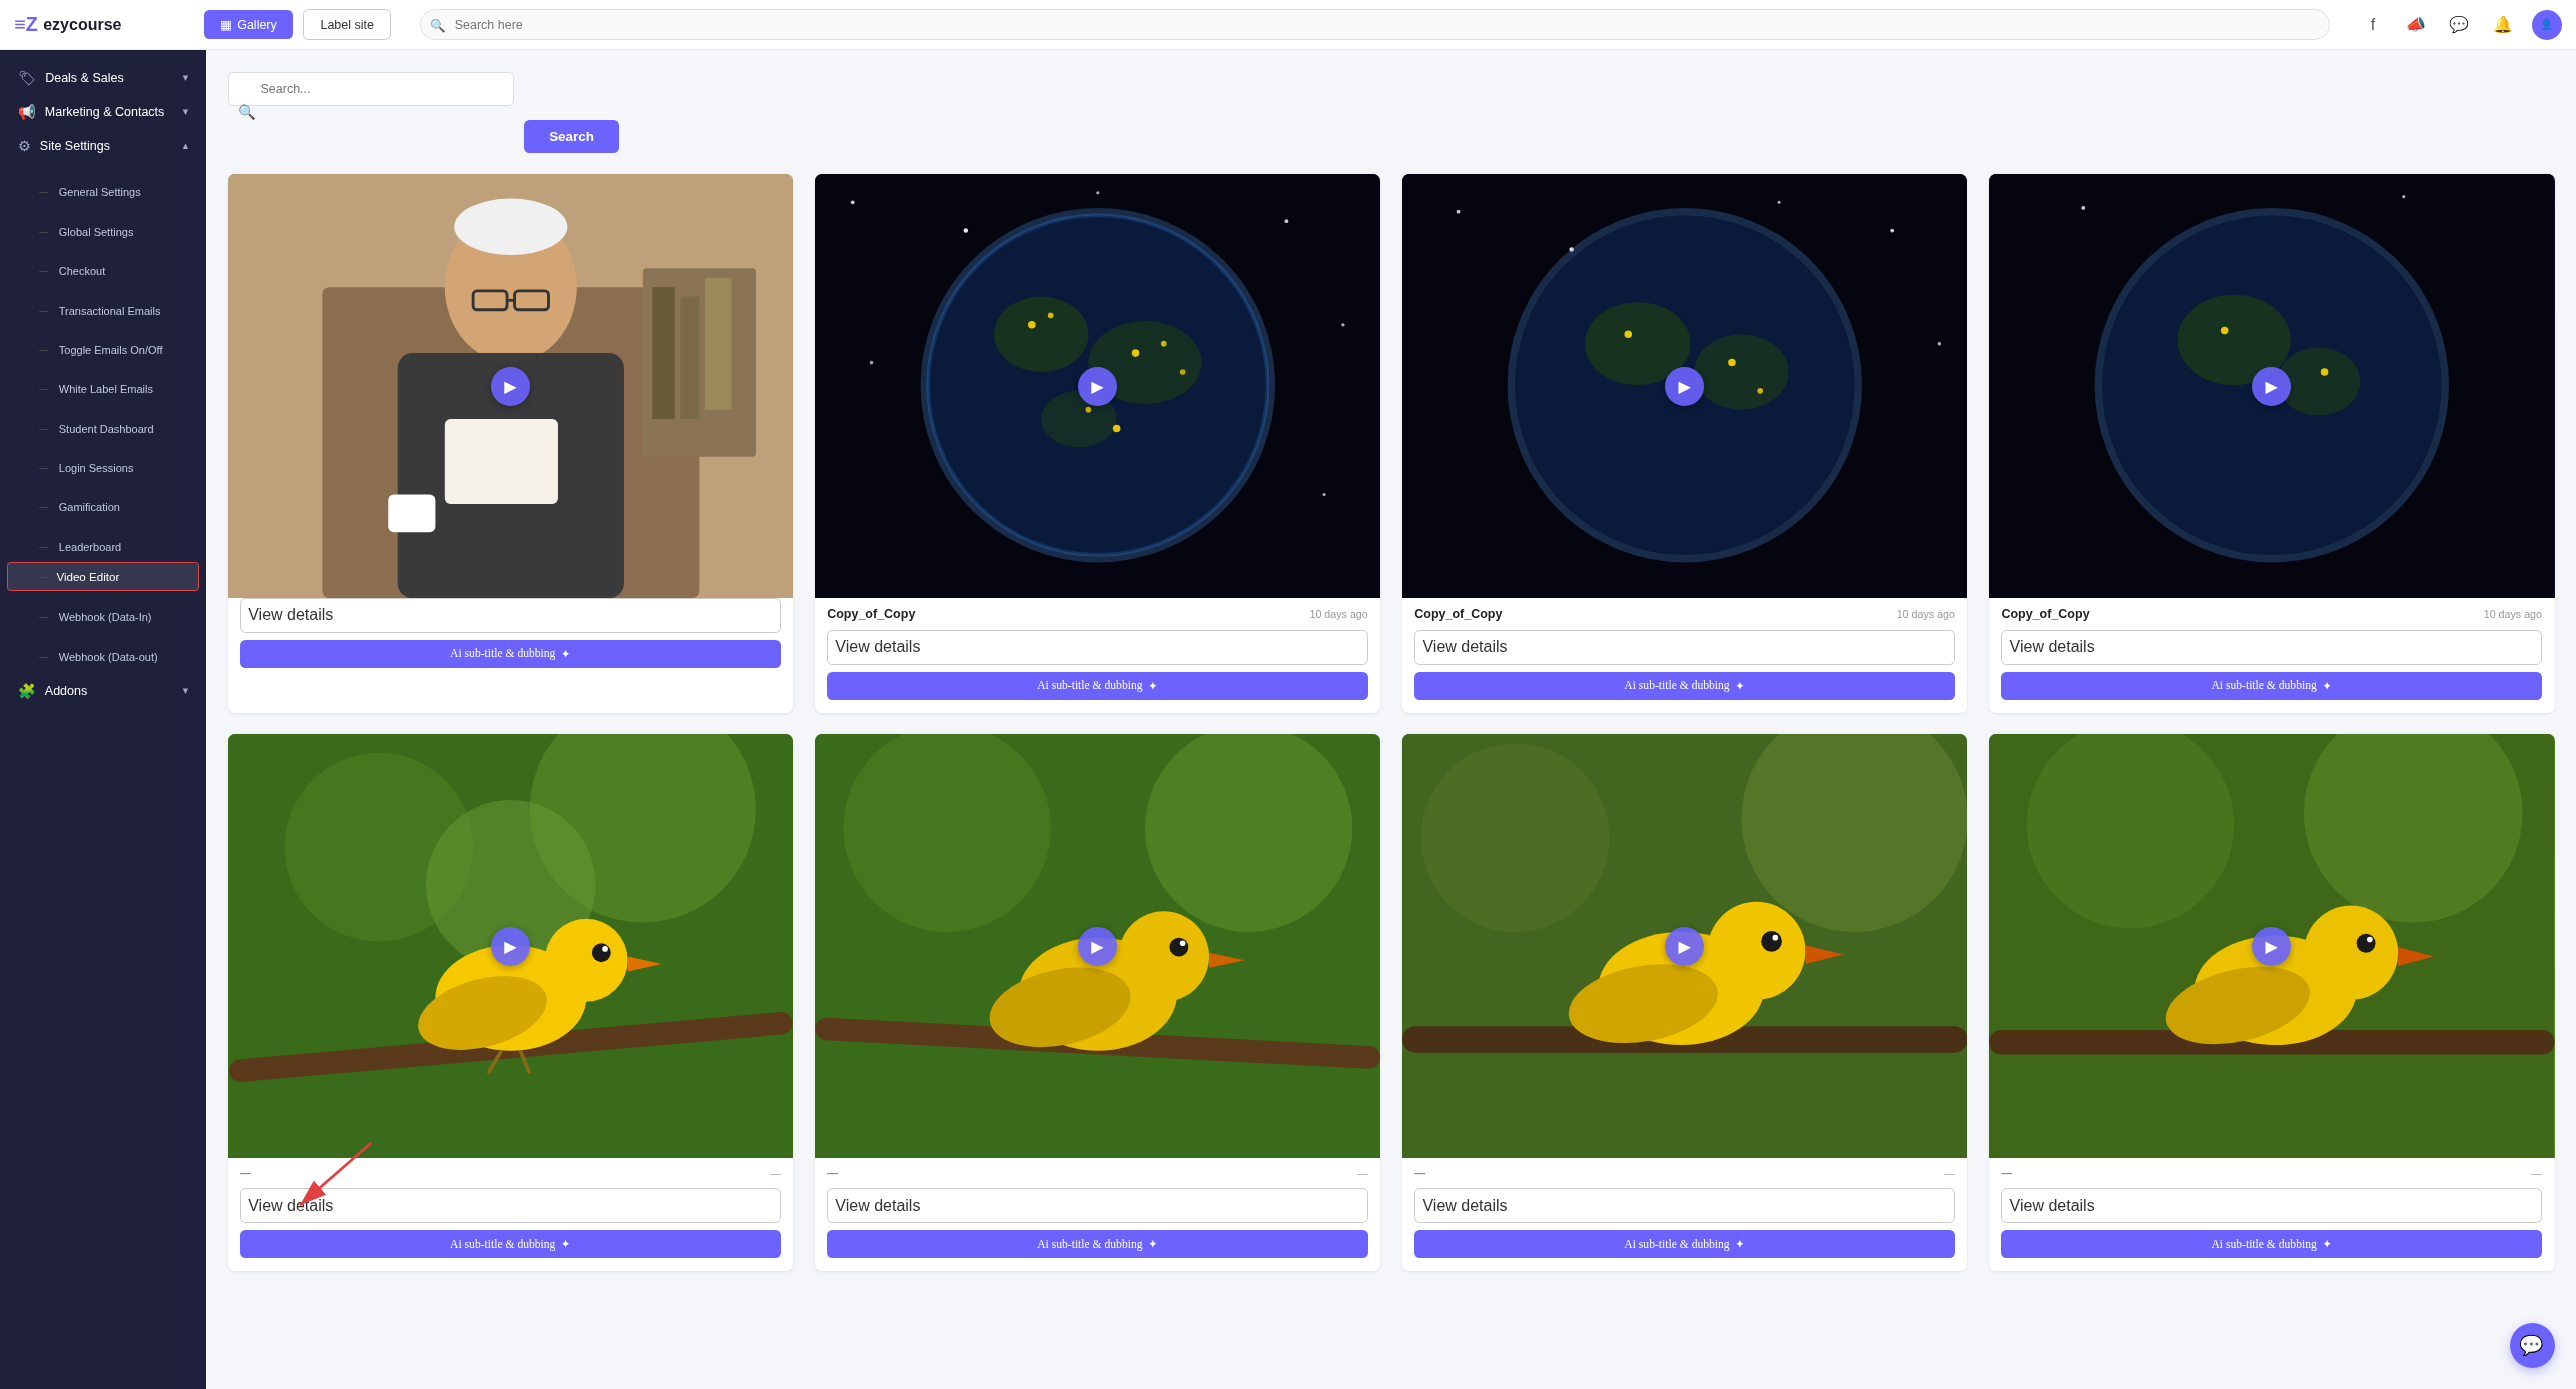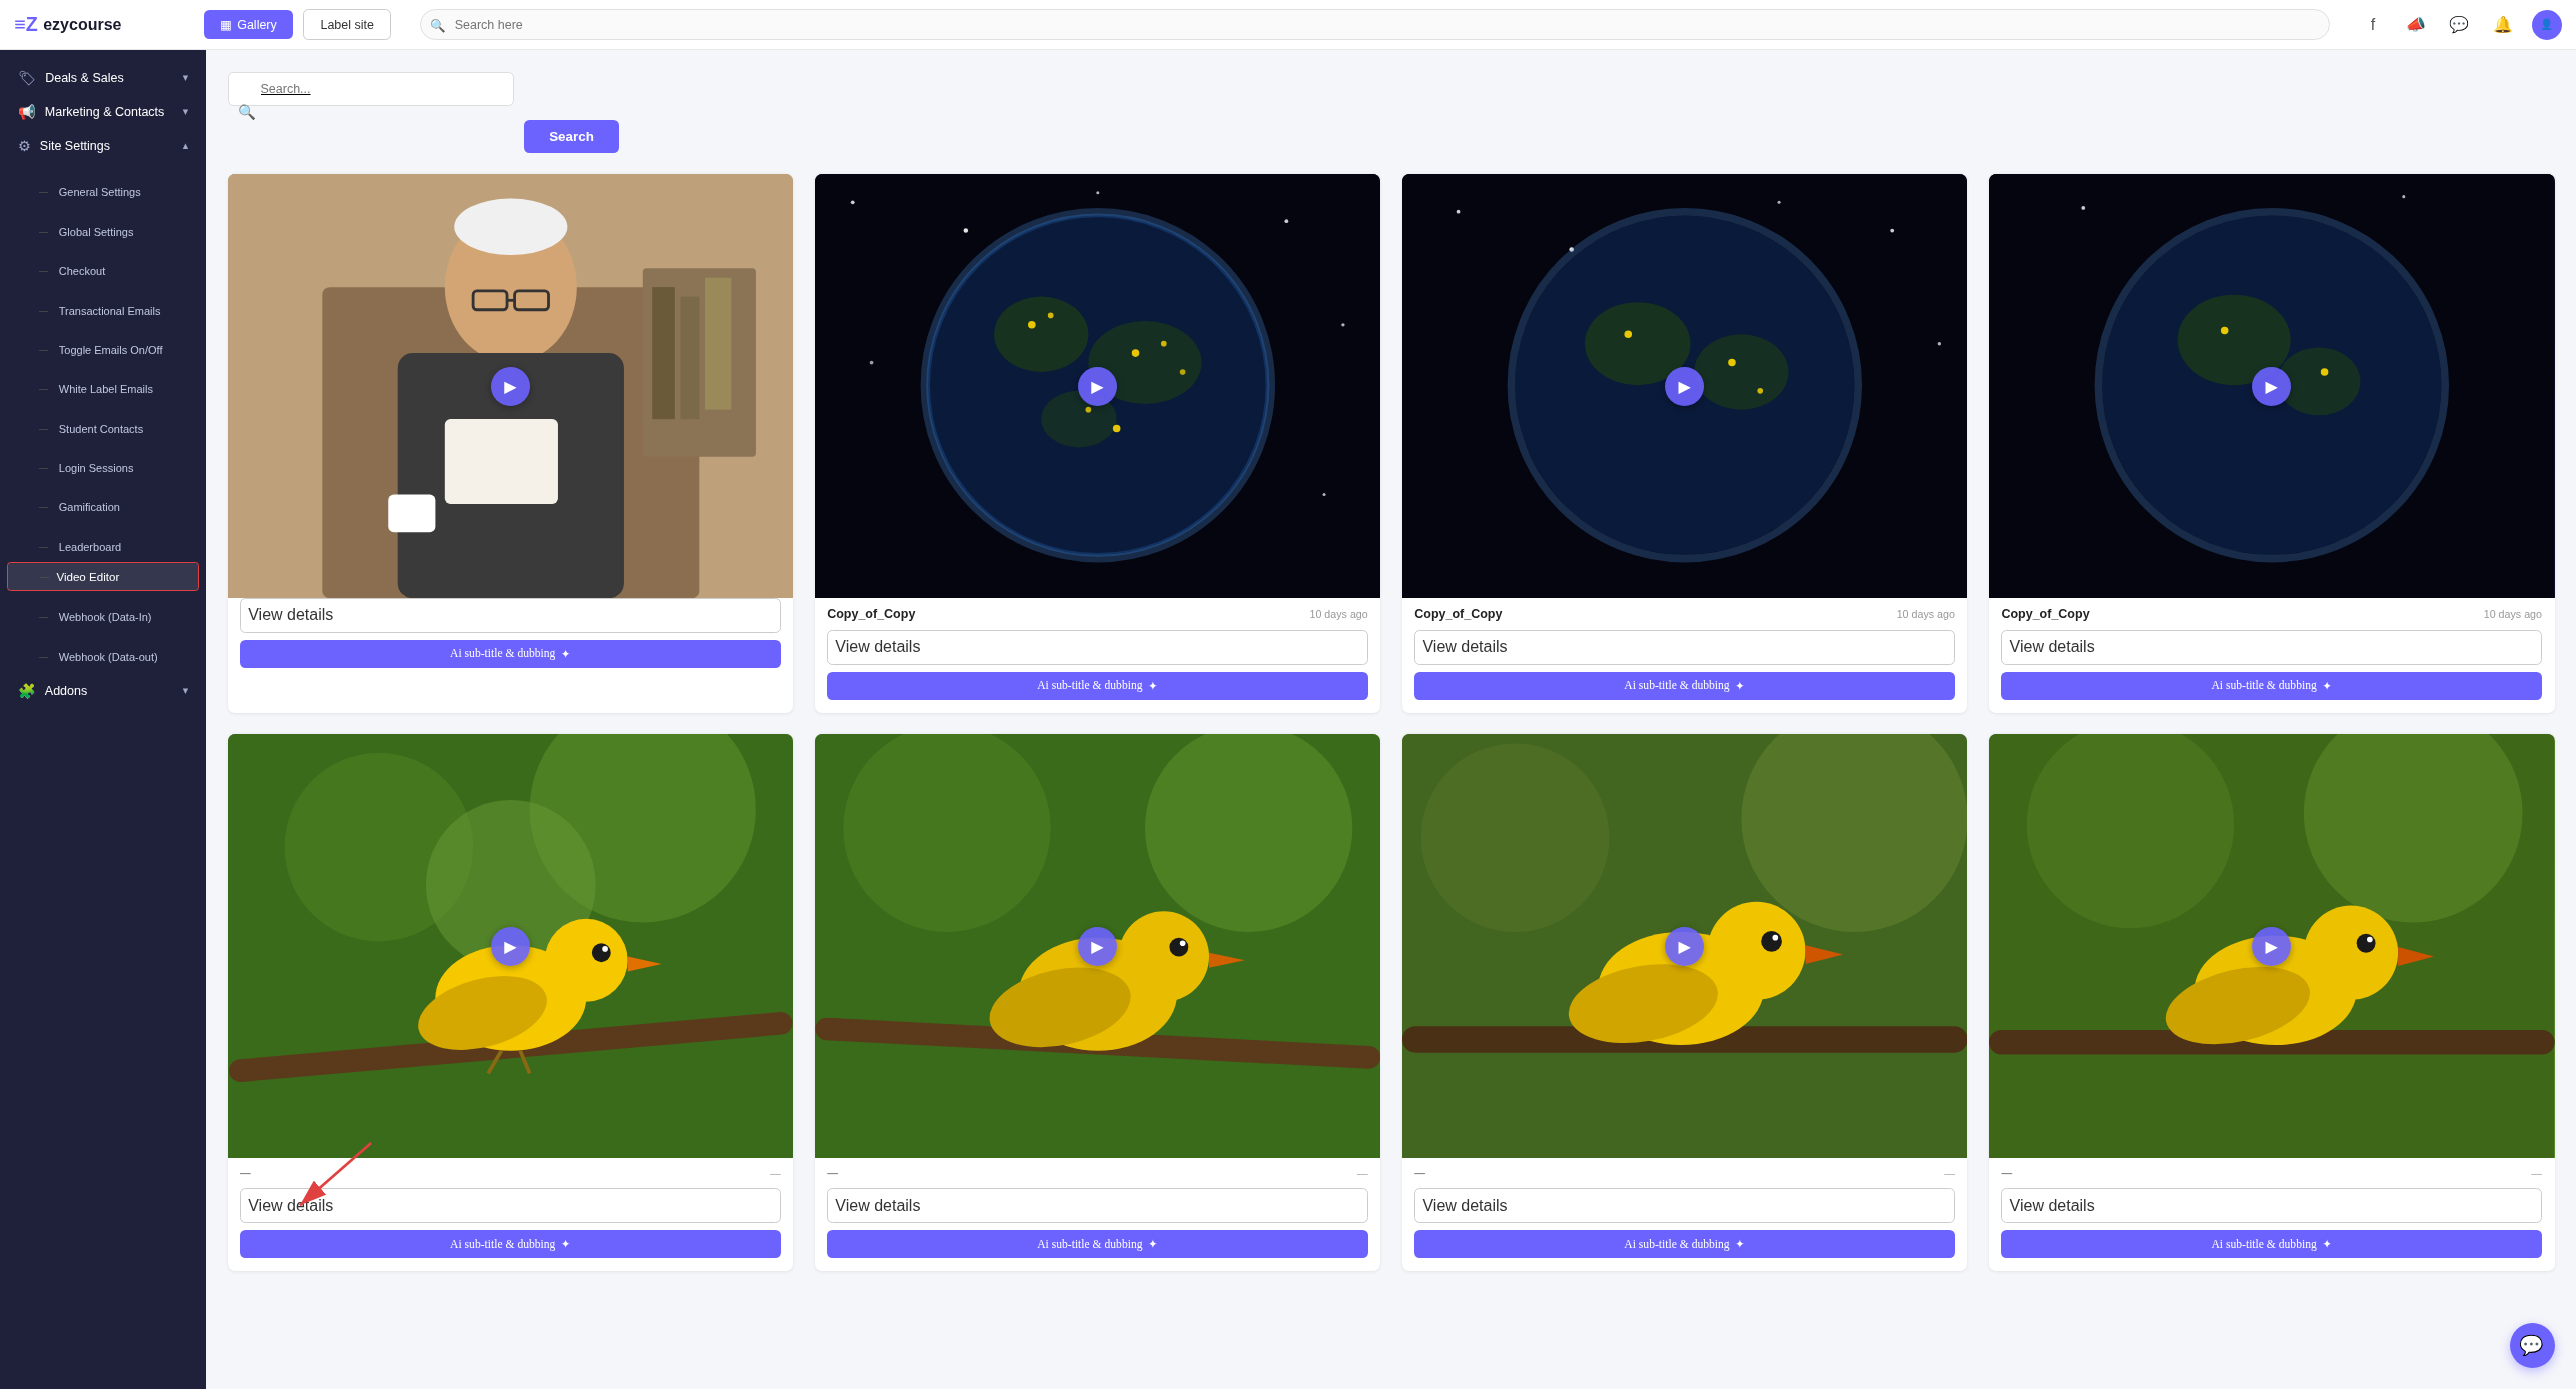--- a/index.html
+++ b/index.html
@@ -56,21 +56,21 @@
     .sidebar-sub-item::before { content: '—'; color: #555; font-size: 9px; margin-right: 3.6px; }
 
     
     .main { flex: 1; overflow-y: auto; padding: 21.5px; }
 
     
     .search-bar { display: flex; gap: 10.7px; margin-bottom: 21.5px; }
     .search-input-wrap { position: relative; flex: 0 0 286px; }
     .search-input-wrap input {
       width: 100%; padding: 9px 14.3px 9px 32px; border: 1.3px solid #ddd;
-      border-radius: 5.4px; font-size: 12.5px; outline: none; background: #fff; text-decoration: underline;
+      border-radius: 5.4px; font-size: 12.5px; outline: none; background: #fff;
     }
     .search-input-icon { position: absolute; left: 10.7px; top: 50%; transform: translateY(-50%); color: #aaa; }
     .search-btn {
       background: #6c63ff; color: #fff; border: none; border-radius: 5.4px;
       padding: 9px 25px; font-size: 13.4px; font-weight: 600; cursor: pointer; margin-top: 48px;
     }
 
     
     .video-grid { display: grid; grid-template-columns: repeat(4, 1fr); gap: 21.5px; }
 
@@ -190,21 +190,21 @@
       <div class="sidebar-sub-item">
           <span>Transactional Emails</span>
         </div>
       <div class="sidebar-sub-item">
           <span>Toggle Emails On/Off</span>
         </div>
       <div class="sidebar-sub-item">
           <span>White Label Emails</span>
         </div>
       <div class="sidebar-sub-item">
-          <span>Student Contacts</span>
+          <span>Student Dashboard</span>
         </div>
       <div class="sidebar-sub-item">
           <span>Login Sessions</span>
         </div>
       <div class="sidebar-sub-item">
           <span>Gamification</span>
         </div>
       <div class="sidebar-sub-item">
           <span>Leaderboard</span>
         </div>

